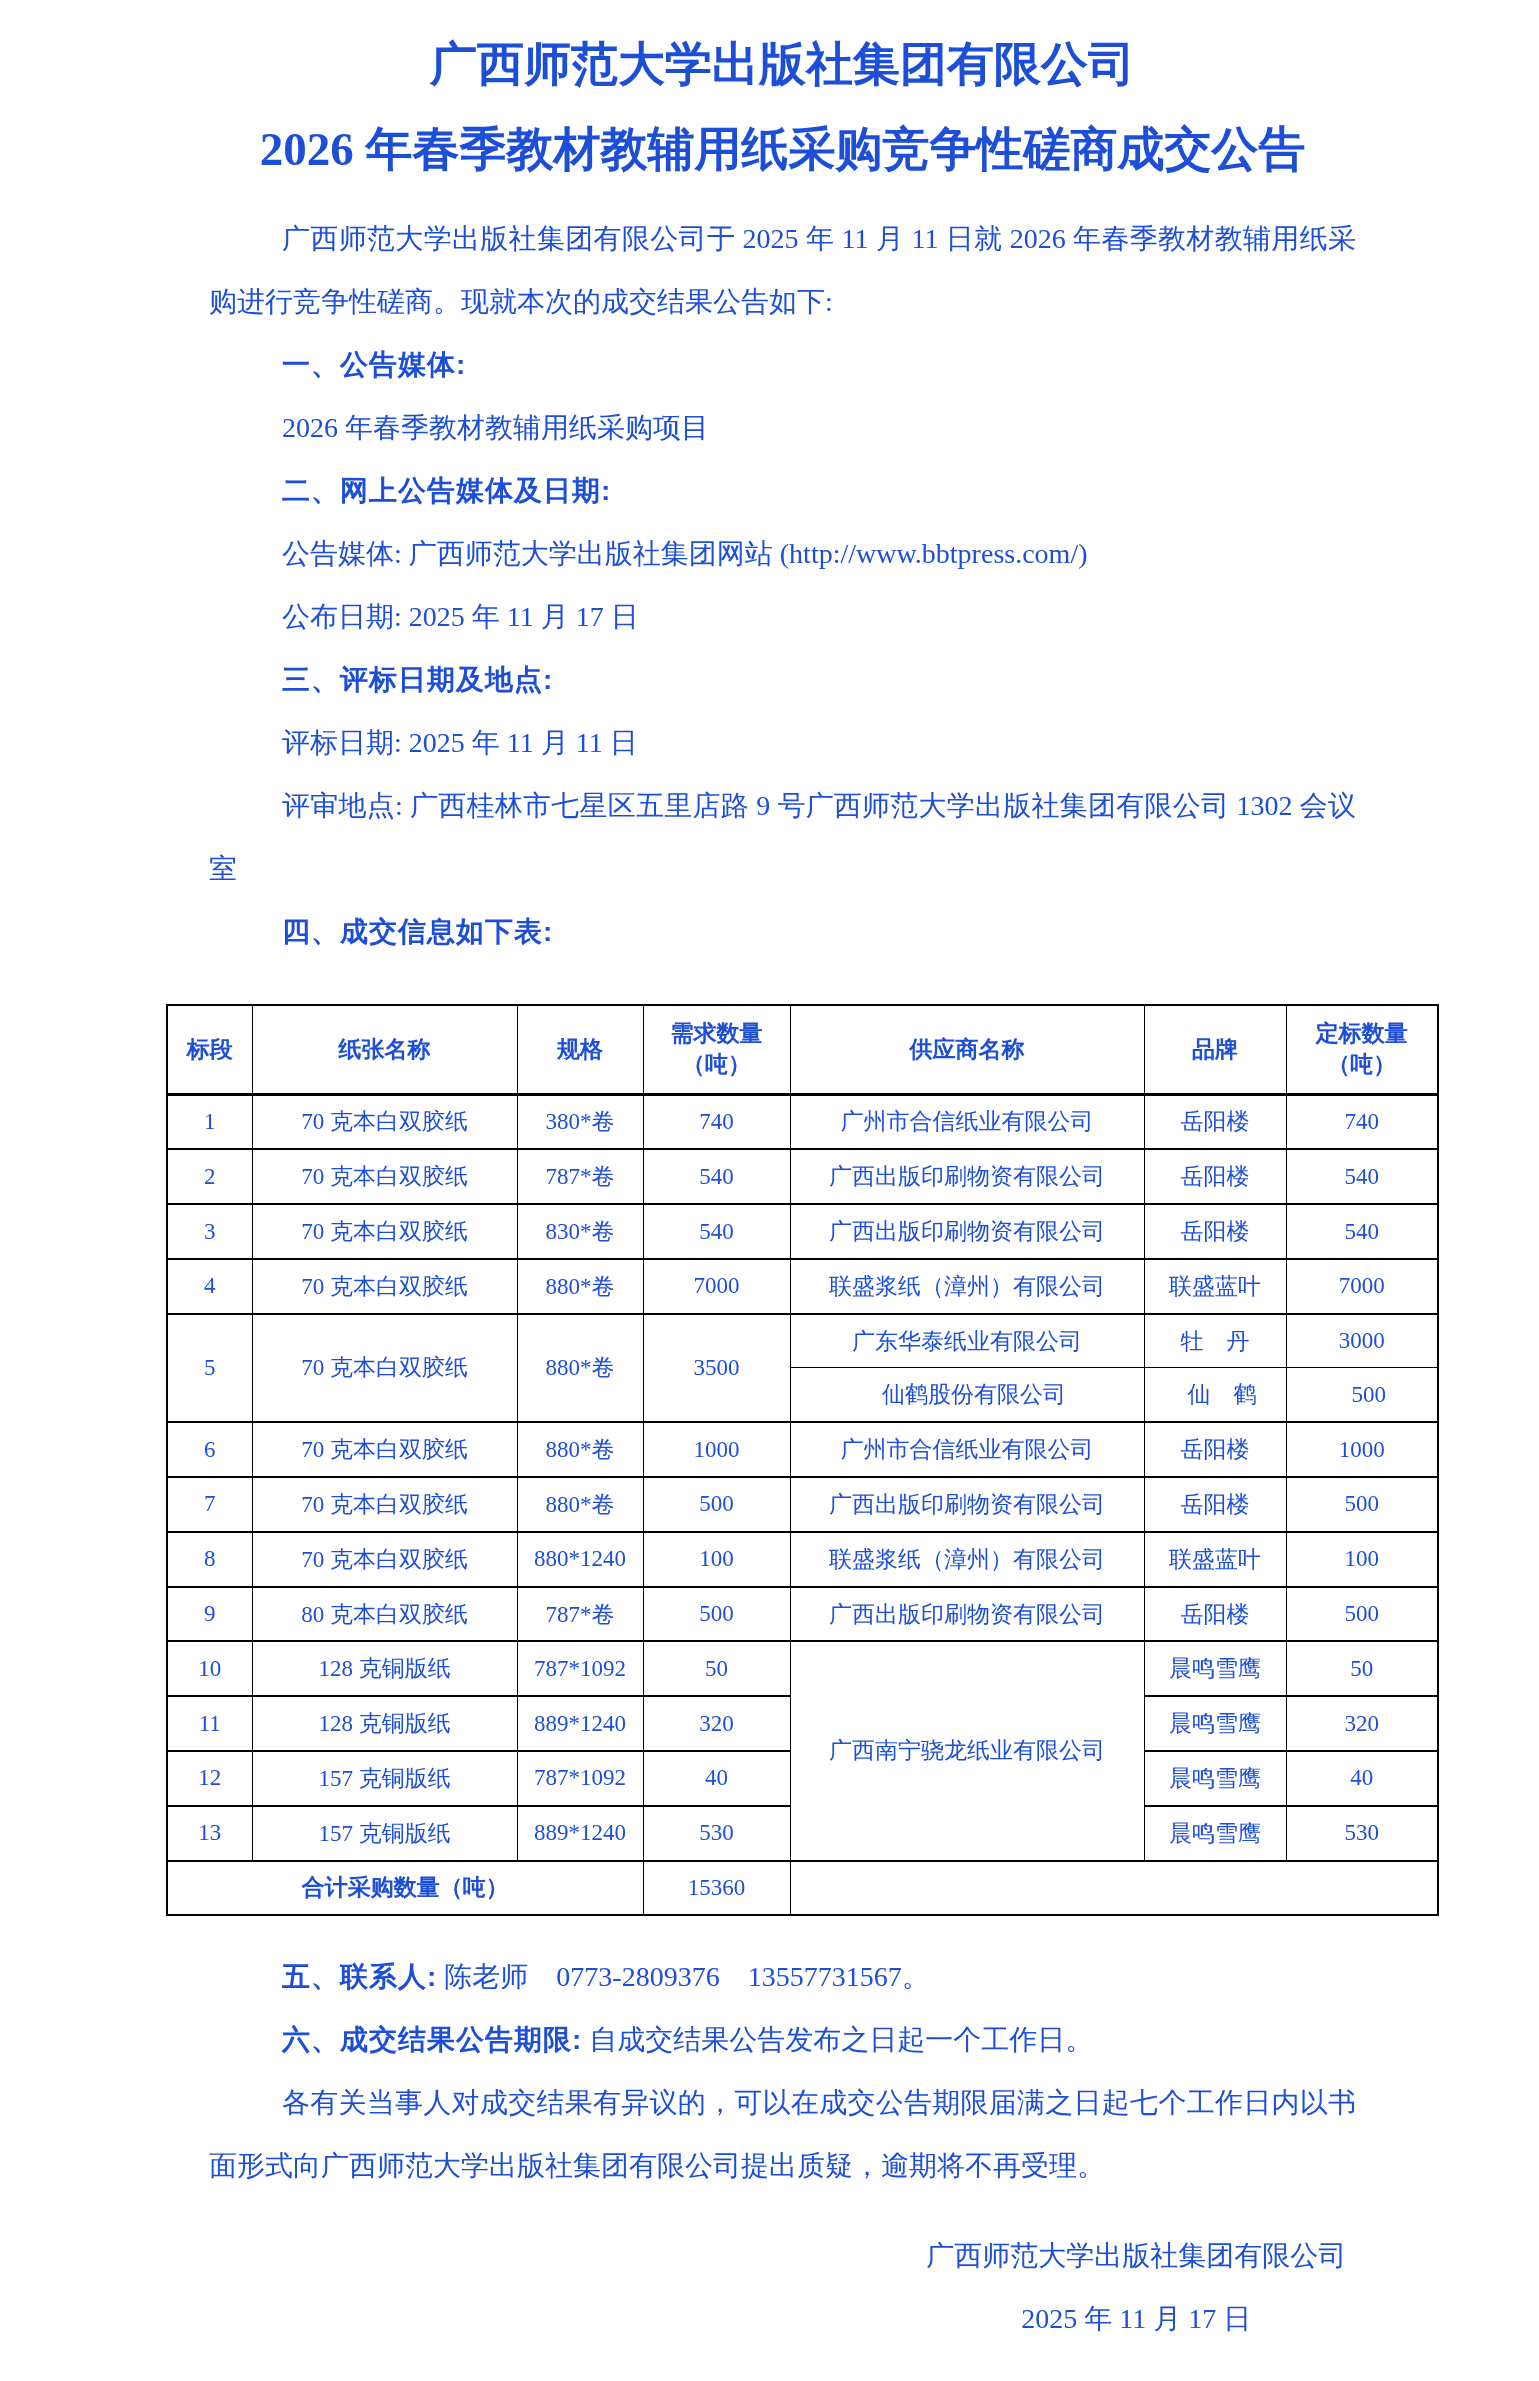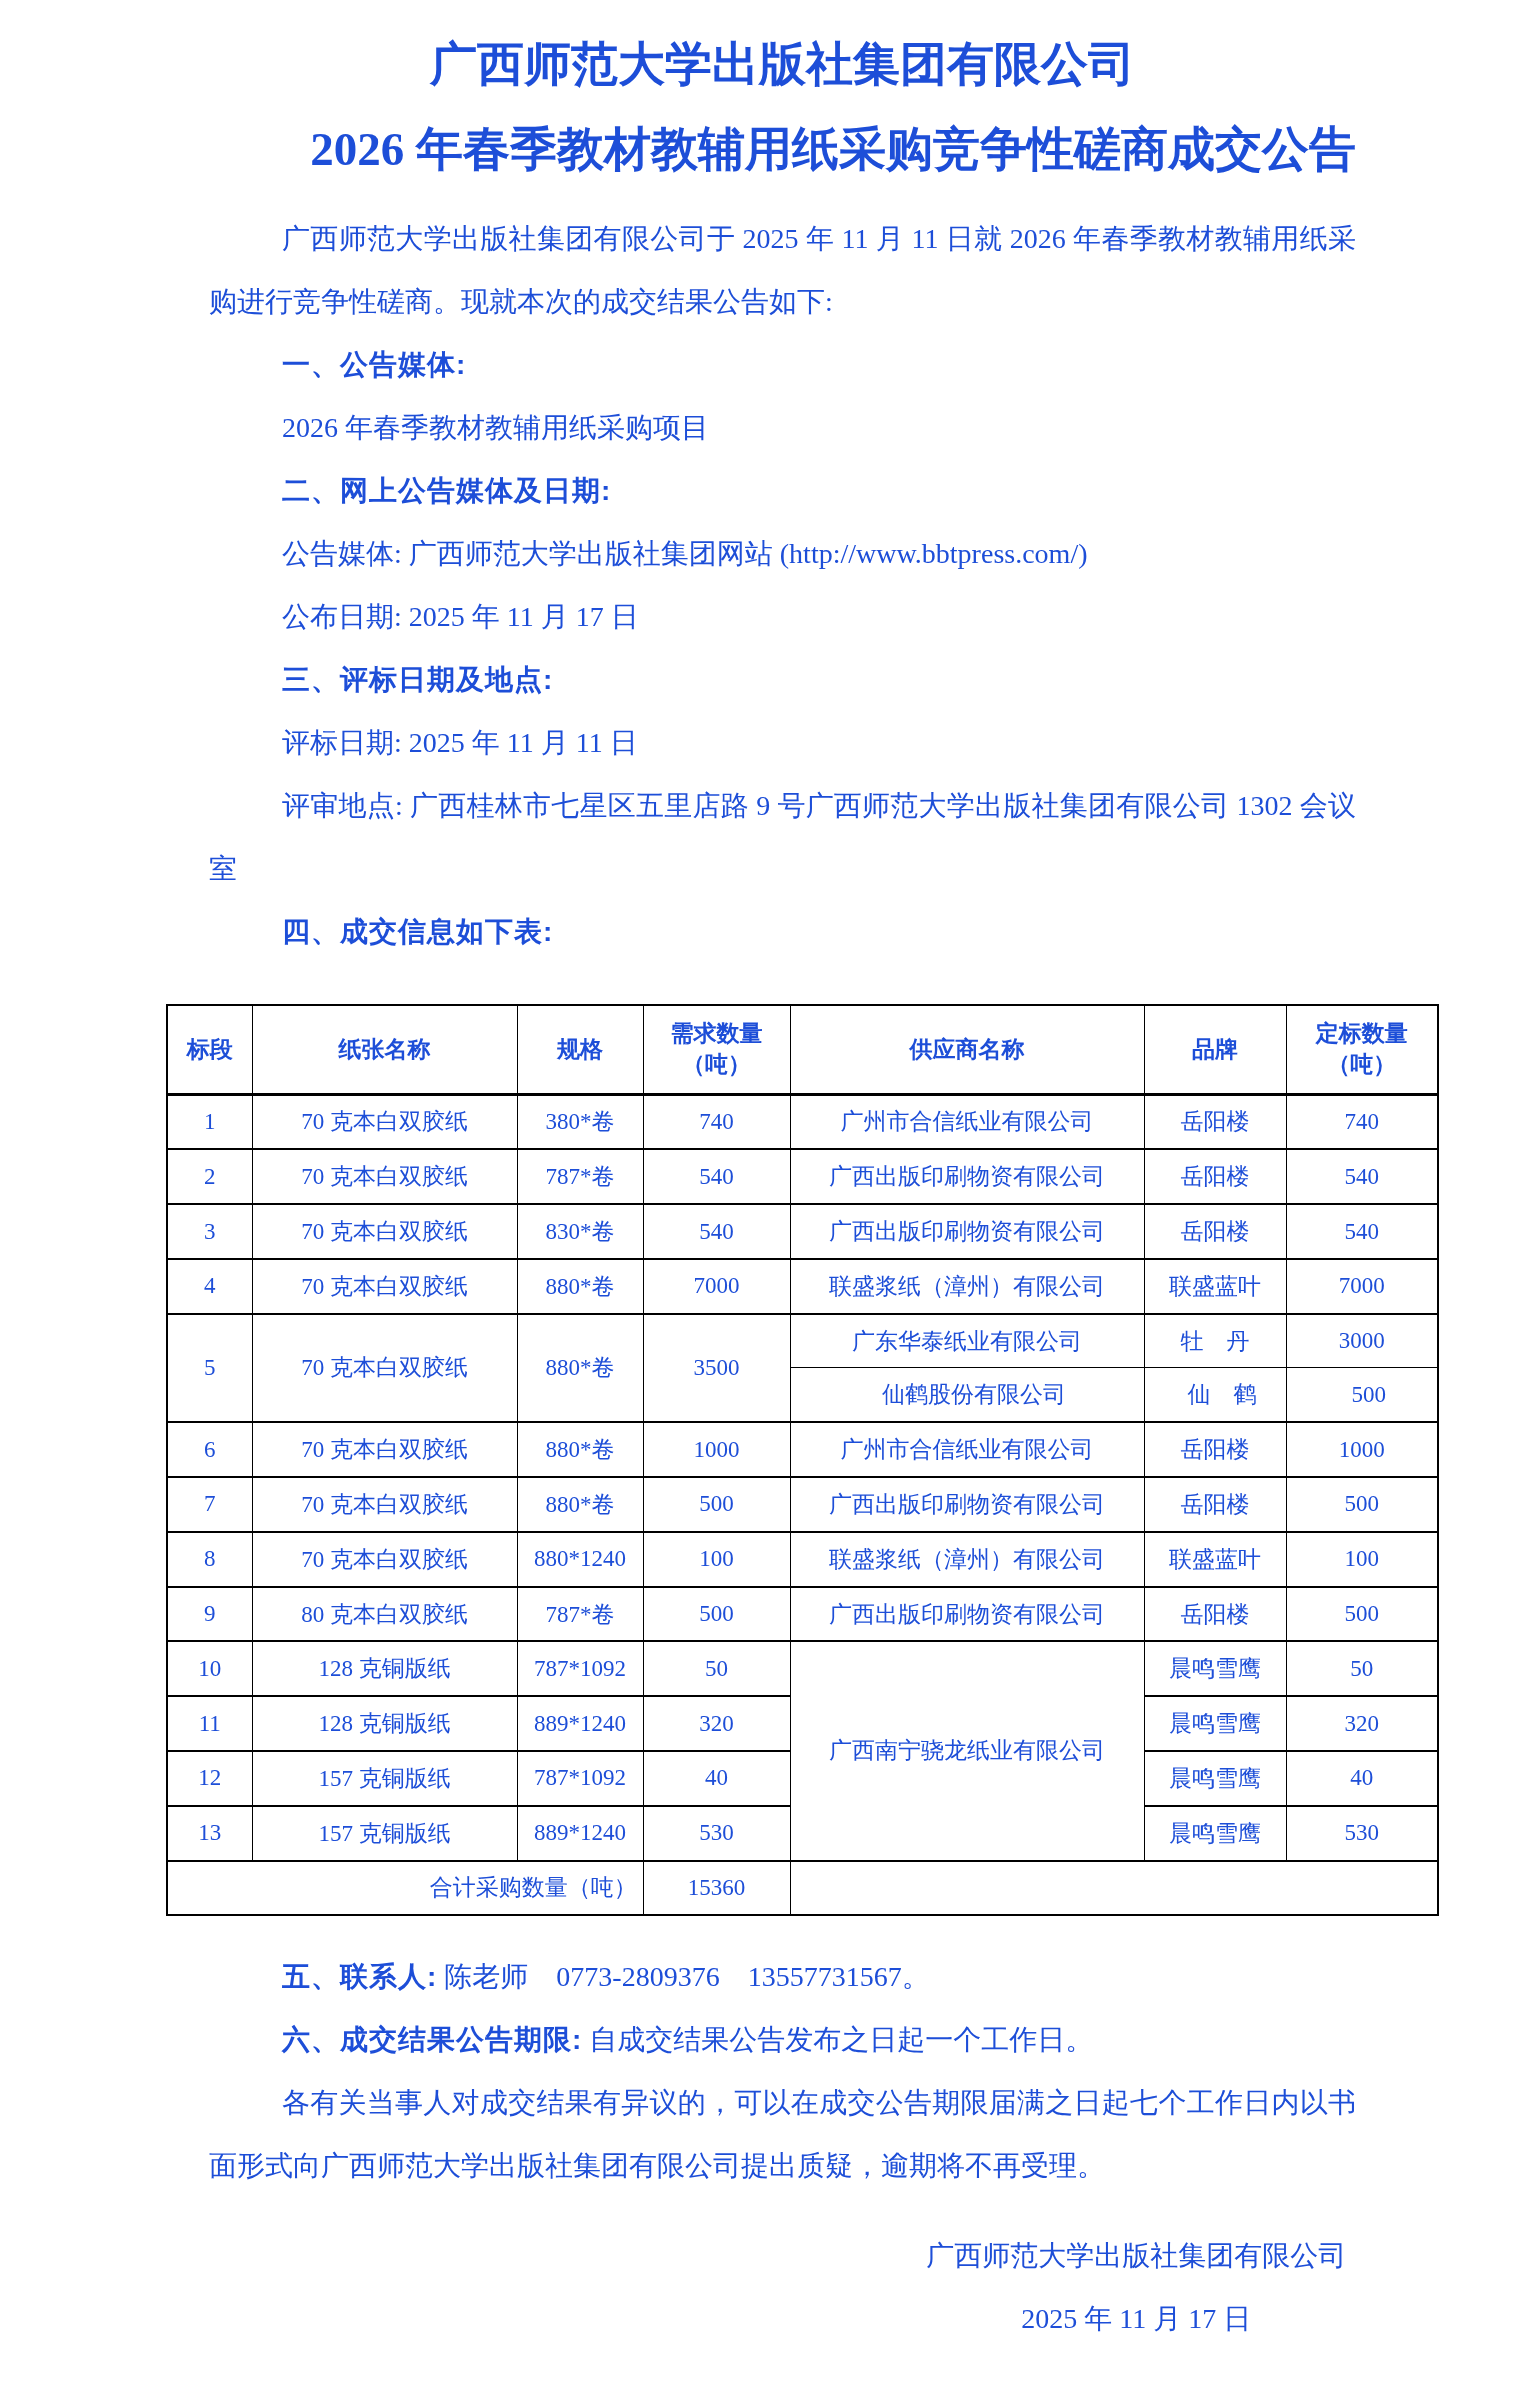--- a/index.html
+++ b/index.html
@@ -15,21 +15,21 @@
     overflow:hidden;
   }
   .title {
     text-align:center;
     font-weight:bold;
     font-size:47px;
     line-height:62px;
     margin:5.8px 0 0 0;
     white-space:pre-wrap;
   }
-  .title.second { margin-top:23px;text-align:right; }
+  .title.second { margin-top:23px; }
   .line {
     font-size:28px;
     line-height:63px;
     margin:0;
     text-align:justify;
     white-space:pre-wrap;
   }
   .intro { margin-top:27px; }
   .indent { text-indent:73px; }
   .hblack {
@@ -61,21 +61,21 @@
   }
   table.award thead th {
     font-weight:bold;
     height:83px;
     border-top:2.9px solid #000;
     border-bottom:3.9px solid #000;
   }
   table.award tbody td { border-top:2.9px solid #000; height:49px; }
   table.award tbody tr.sub td { border-top:1.9px solid #000;padding-left:20px; }
   table.award tbody tr:last-child td { border-bottom:2.9px solid #000; }
-  table.award td.b { font-weight:normal;text-align:right; }
+  table.award td.b { font-weight:bold; }
   
   .after-table { margin-top:29px; }
   .sign {
     width:-moz-fit-content;
     width:fit-content;
     margin:27px 9.7px 0 auto;
     text-align:center;
   }
   .sign .line { text-align:center; }
 </style>

